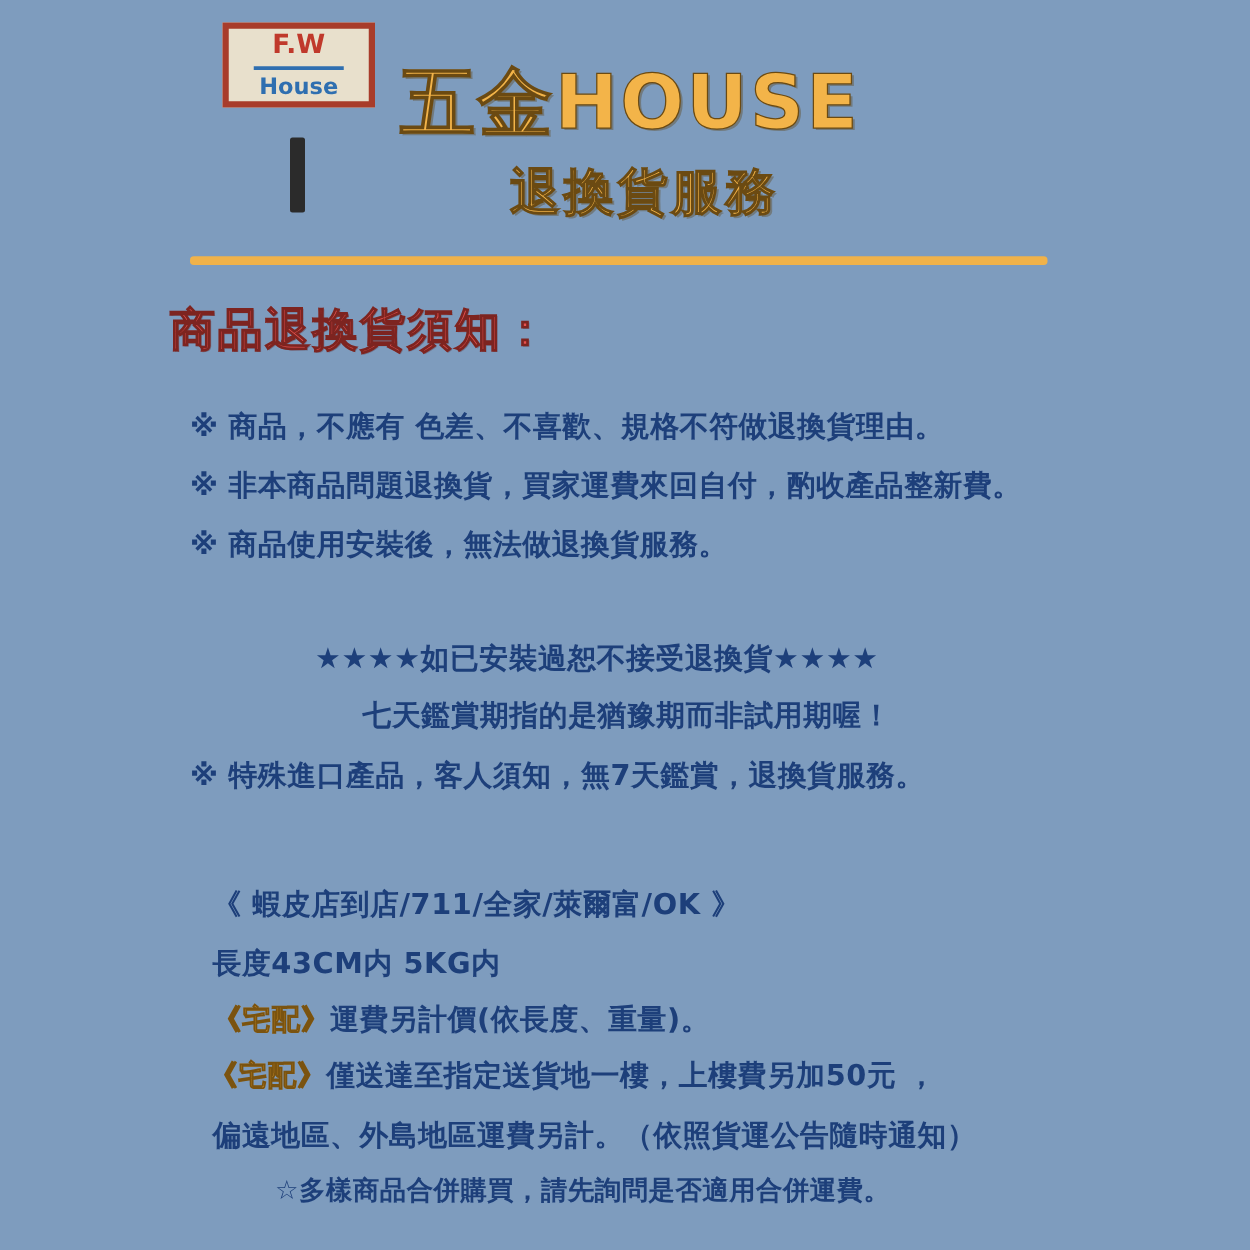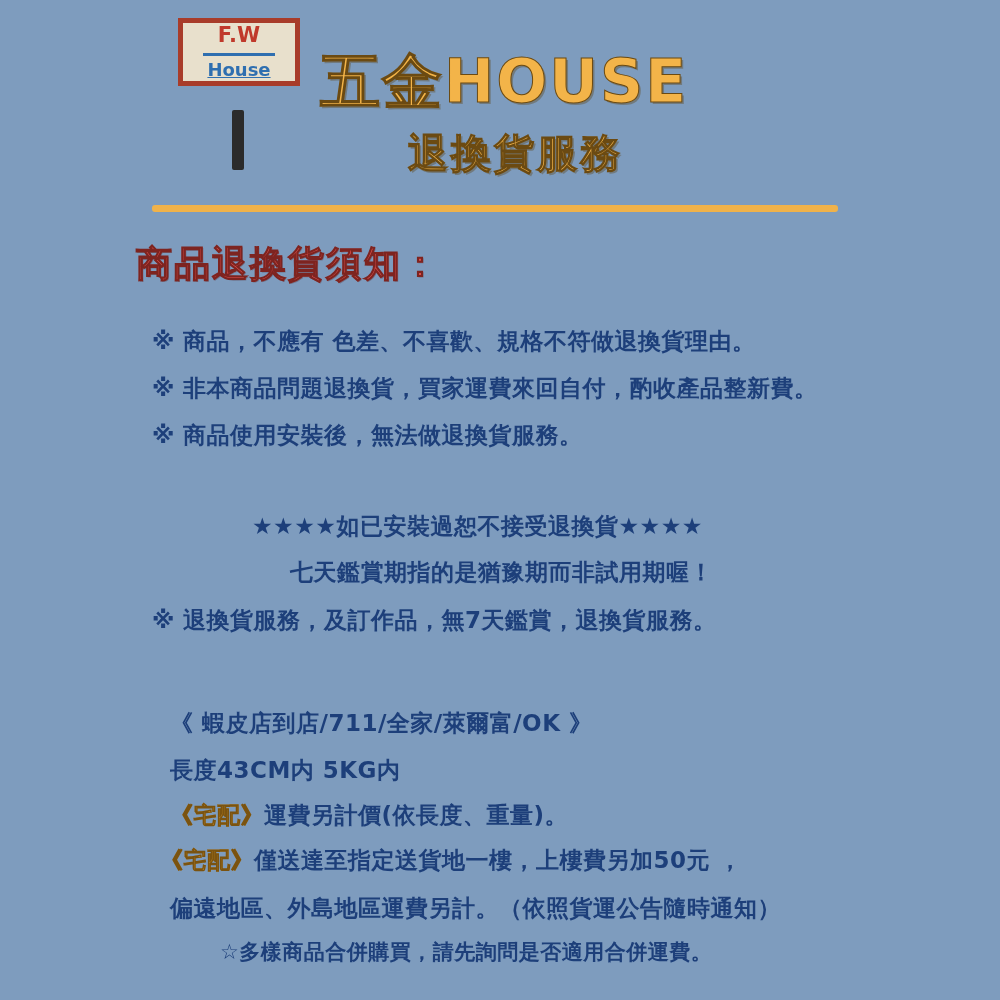--- a/index.html
+++ b/index.html
@@ -51,21 +51,20 @@
     width: 72px;
     height: 3px;
     background: #2f6fb0;
     margin: 3px 0 5px 0;
   }
   .sign .sign-bottom {
     color: #2f6fb0;
     font-size: 18px;
     font-weight: bold;
     line-height: 1;
-    text-decoration: underline;
   }
   .sign-post {
     position: absolute;
     left: 232px;
     top: 110px;
     width: 12px;
     height: 60px;
     background: #2b2b2b;
     border-radius: 2px;
   }
@@ -156,21 +155,21 @@
     letter-spacing: 0.5px;
     white-space: nowrap;
   }
   .log-line .tag {
     color: #f0a830;
     -webkit-text-stroke: 0.6px #7a5310;
   }
   #l1 { left: 170px; top: 708px; }
   #l2 { left: 170px; top: 755px; }
   #l3 { left: 170px; top: 800px; }
-  #l4 { left: 160px; top: 845px; }
+  #l4 { left: 167px; top: 845px; }
   #l5 { left: 170px; top: 893px; }
   #l6 { left: 220px; top: 938px; font-size: 21px; }
 </style>
 </head>
 <body>
 
 <div id="page">
 
   <div class="header">
     <div class="sign">
@@ -197,21 +196,21 @@
 
   <div class="bullet-line" id="r3">
     <span class="mark">※</span><span>商品使用安裝後，無法做退換貨服務。</span>
   </div>
 
 
   <div class="center-line" id="c1">★★★★如已安裝過恕不接受退換貨★★★★</div>
   <div class="center-line" id="c2">七天鑑賞期指的是猶豫期而非試用期喔！</div>
 
   <div class="bullet-line" id="r5">
-    <span class="mark">※</span><span>退換貨服務，及訂作品，無7天鑑賞，退換貨服務。</span>
+    <span class="mark">※</span><span>特殊進口產品，客人須知，無7天鑑賞，退換貨服務。</span>
   </div>
 
 
   <div class="log-line" id="l1">
     <span>《 蝦皮店到店/711/全家/萊爾富/OK 》</span>
   </div>
   <div class="log-line" id="l2">
     <span>長度43CM内 5KG内</span>
   </div>
   <div class="log-line" id="l3">

